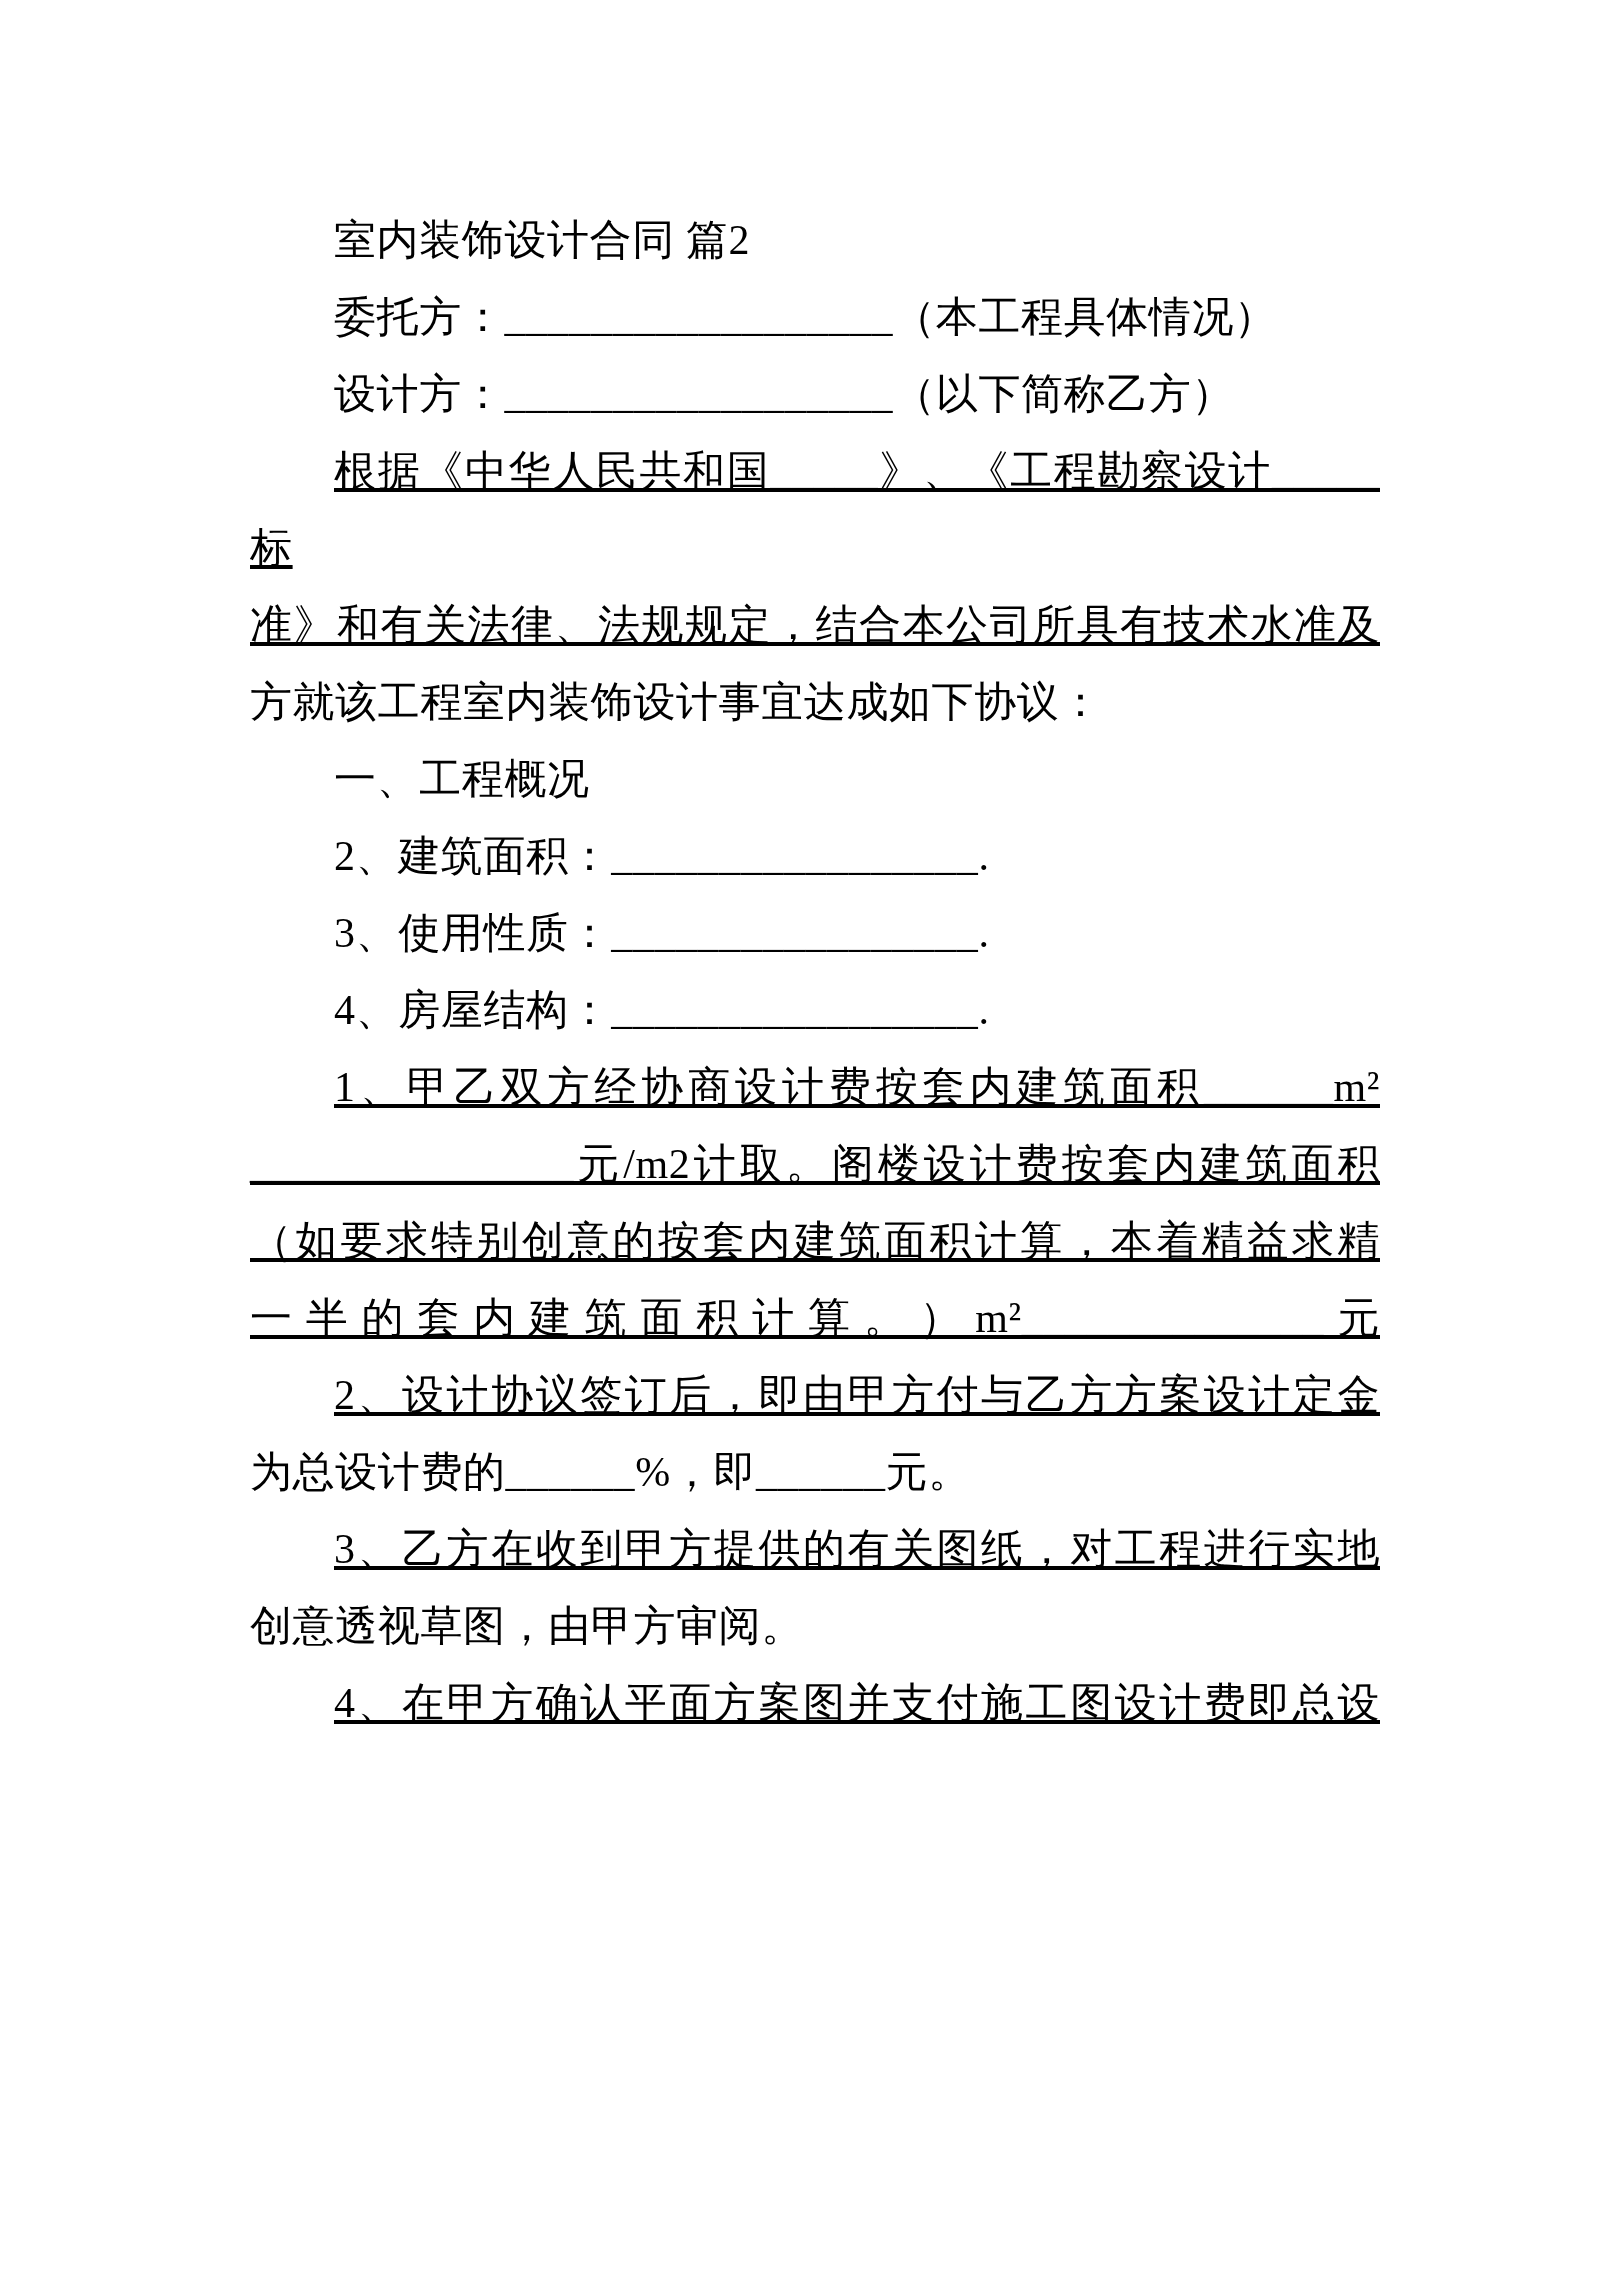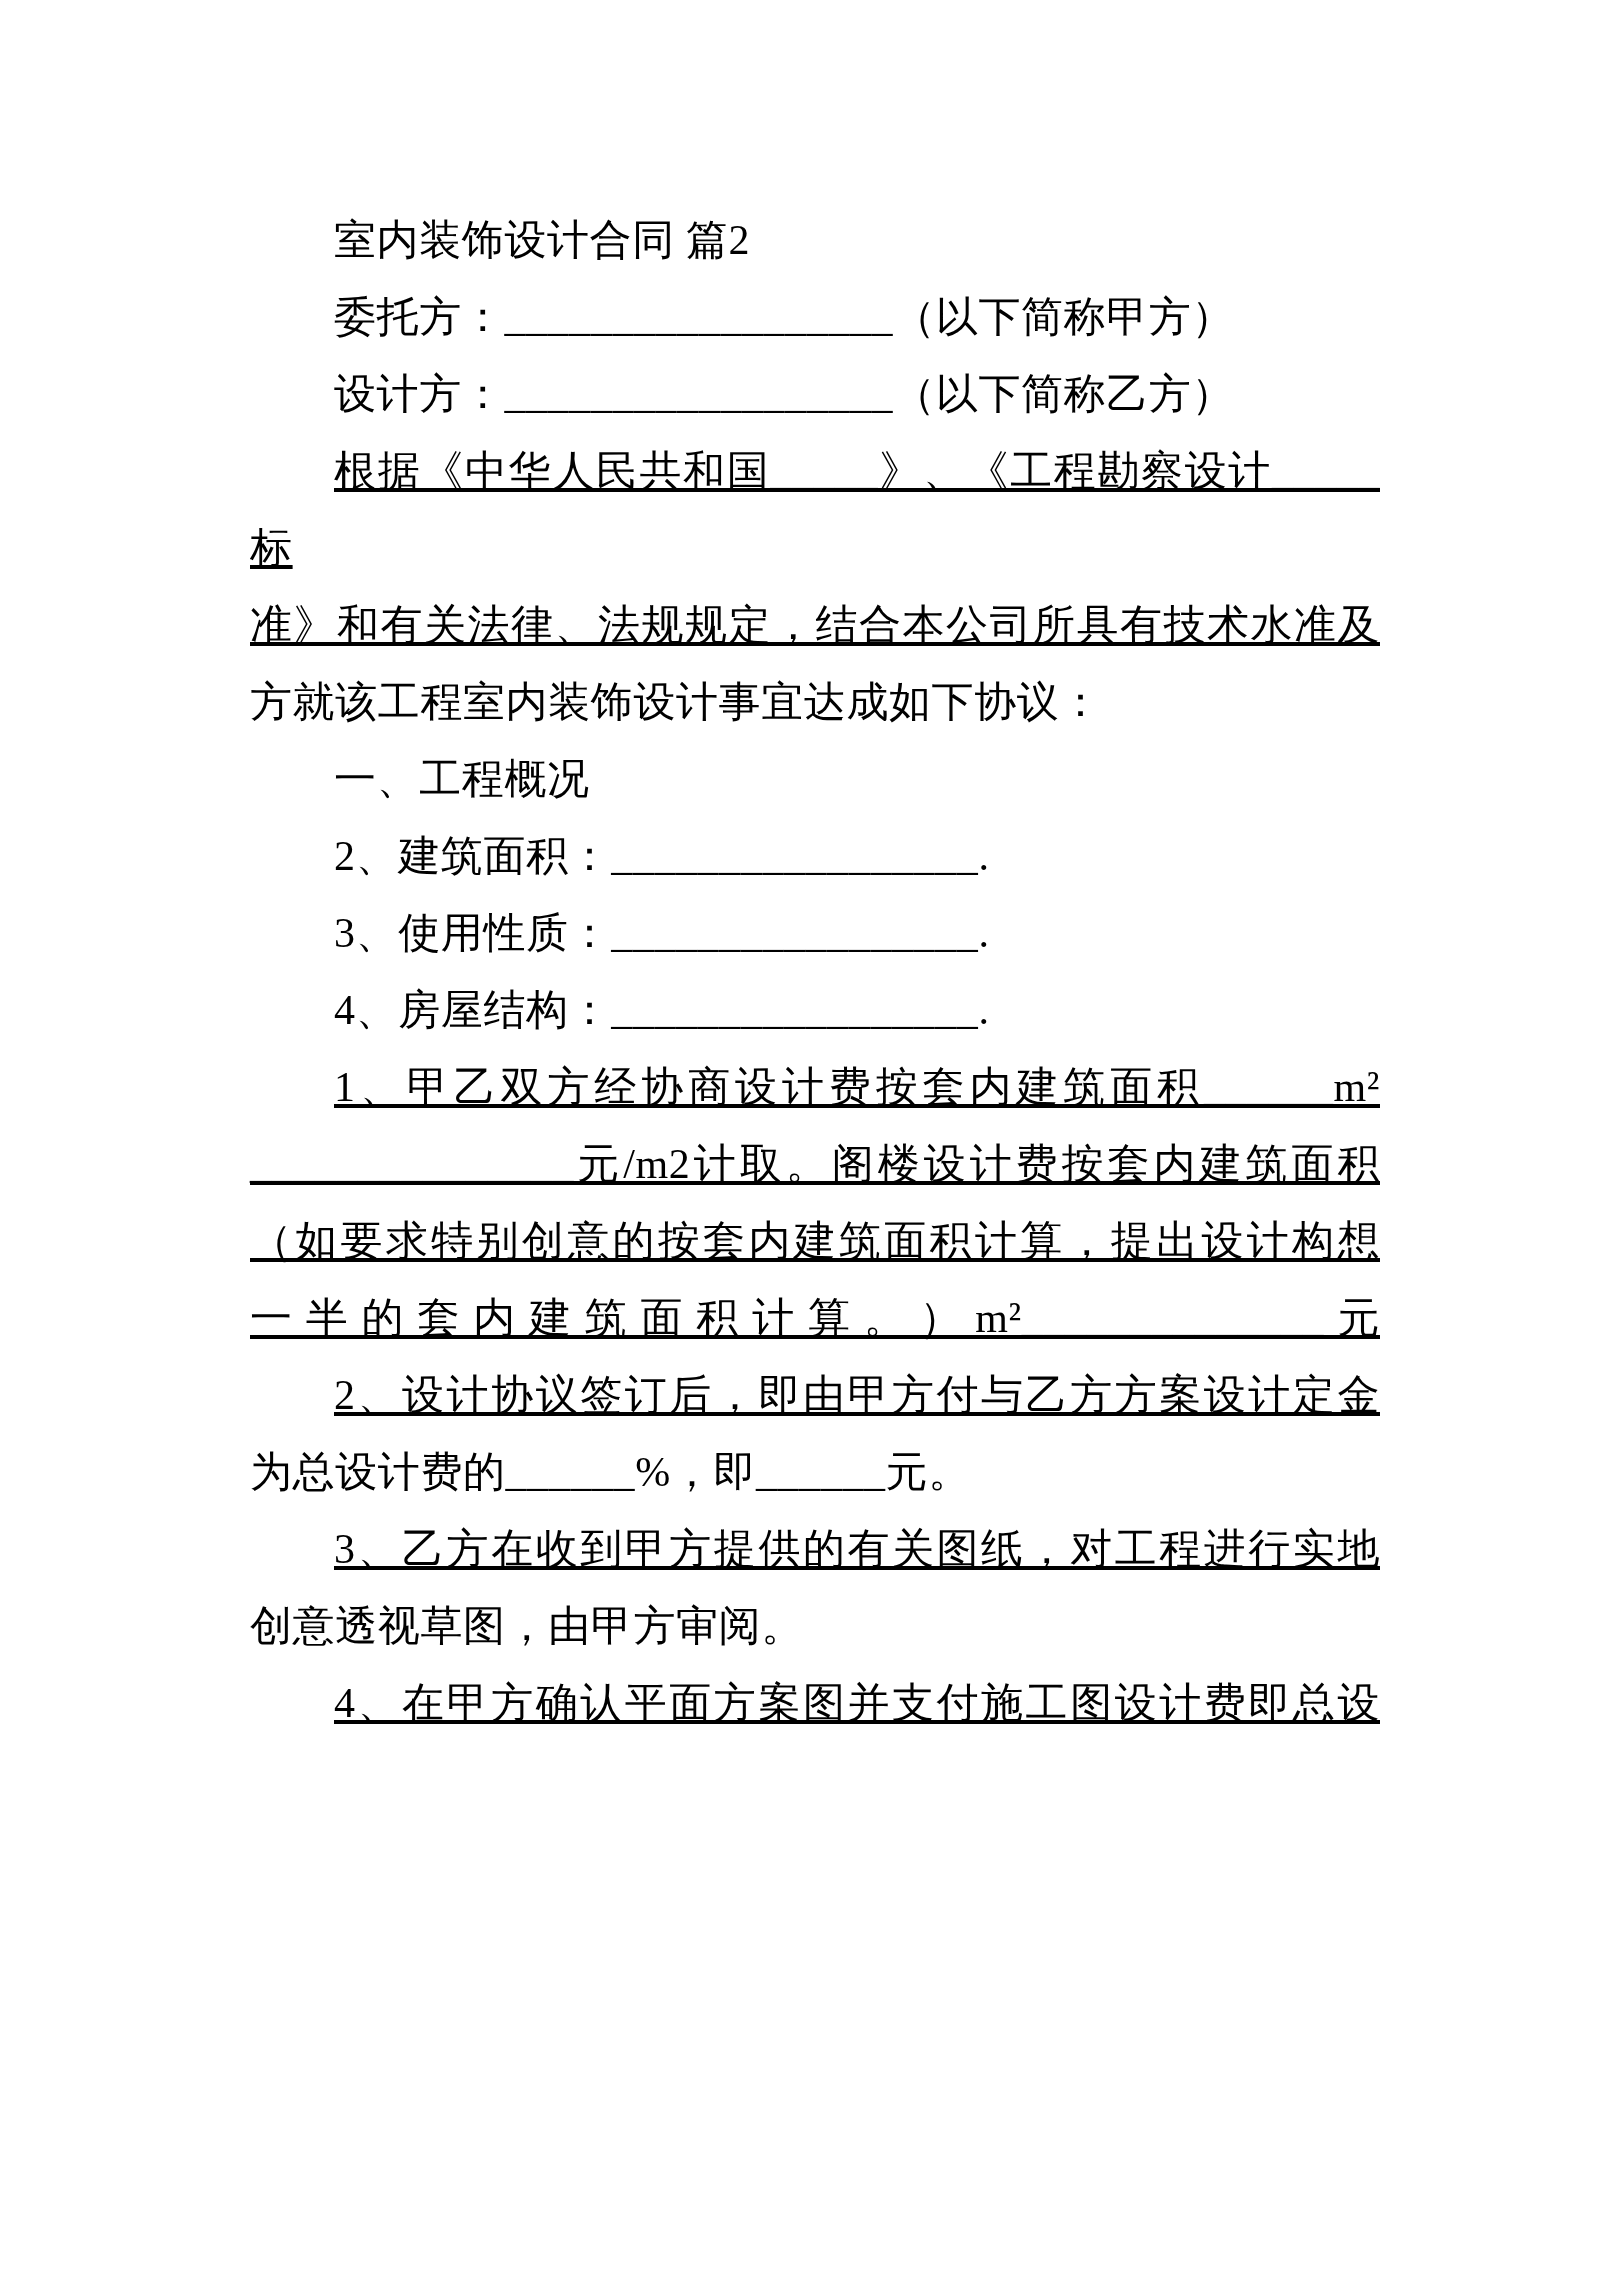--- a/index.html
+++ b/index.html
@@ -39,32 +39,32 @@
     text-align-last: justify;
     text-decoration: underline;
   }
 </style>
 </head>
 <body>
 
 <div class="page">
   <div class="doc">
     <div class="line indent">室内装饰设计合同 篇2</div>
-    <div class="line indent">委托方：__________________（以下简称甲方）</div>
+    <div class="line indent">委托方：__________________（本工程具体情况）</div>
     <div class="line indent">设计方：__________________（以下简称乙方）</div>
     <div class="line indent fill">根据《中华人民共和国_____》、《工程勘察设计_____标</div>
     <div class="line fill">准》和有关法律、法规规定，结合本公司所具有技术水准及</div>
     <div class="line">方就该工程室内装饰设计事宜达成如下协议：</div>
     <div class="line indent">一、工程概况</div>
     <div class="line indent">2、建筑面积：_________________.</div>
     <div class="line indent">3、使用性质：_________________.</div>
     <div class="line indent">4、房屋结构：_________________.</div>
     <div class="line indent fill">1、甲乙双方经协商设计费按套内建筑面积______m²</div>
     <div class="line fill">_______________元/m2计取。阁楼设计费按套内建筑面积</div>
-    <div class="line fill">（如要求特别创意的按套内建筑面积计算，提出设计构想</div>
+    <div class="line fill">（如要求特别创意的按套内建筑面积计算，本着精益求精</div>
     <div class="line fill">一半的套内建筑面积计算。）m²______________元</div>
     <div class="line indent fill">2、设计协议签订后，即由甲方付与乙方方案设计定金</div>
     <div class="line">为总设计费的______%，即______元。</div>
     <div class="line indent fill">3、乙方在收到甲方提供的有关图纸，对工程进行实地</div>
     <div class="line">创意透视草图，由甲方审阅。</div>
     <div class="line indent fill">4、在甲方确认平面方案图并支付施工图设计费即总设</div>
   </div>
 </div>
 
 

